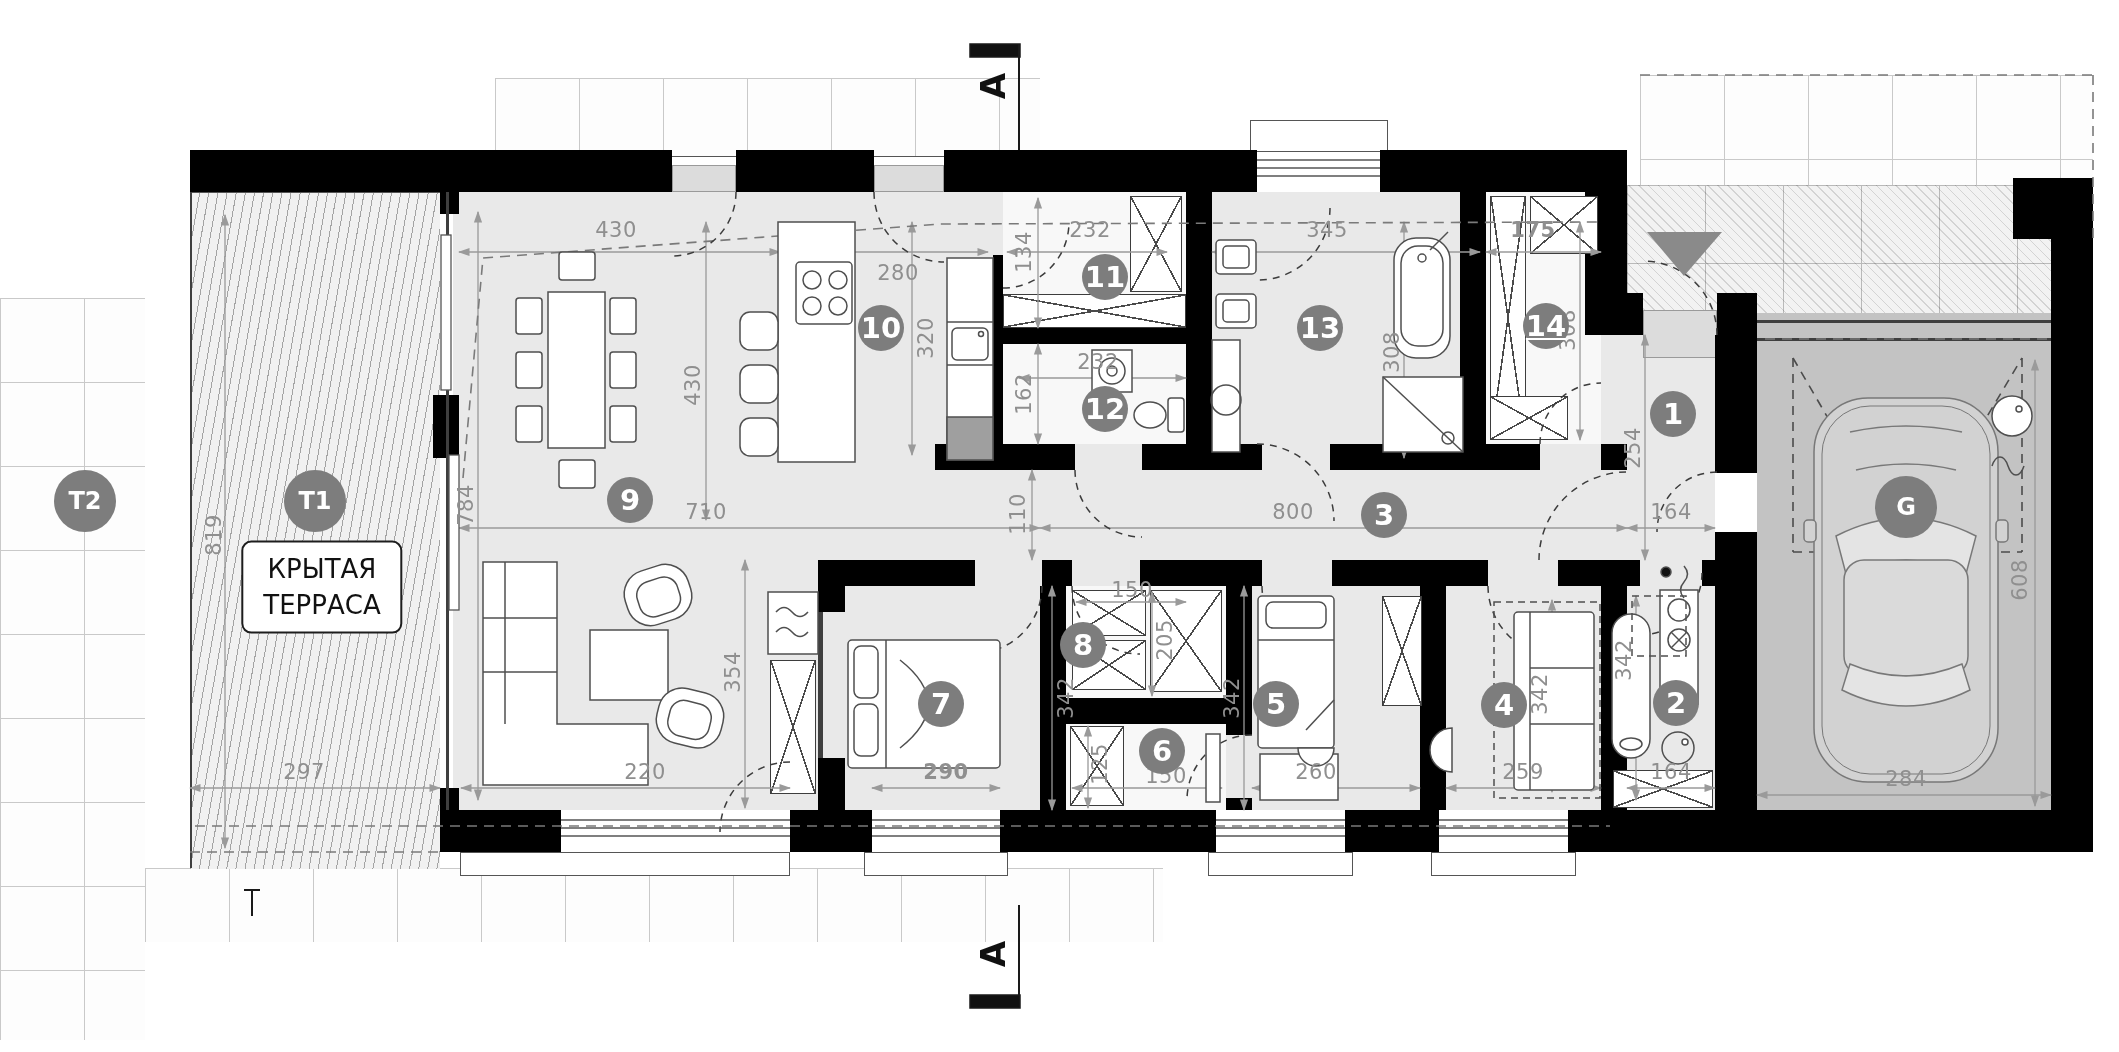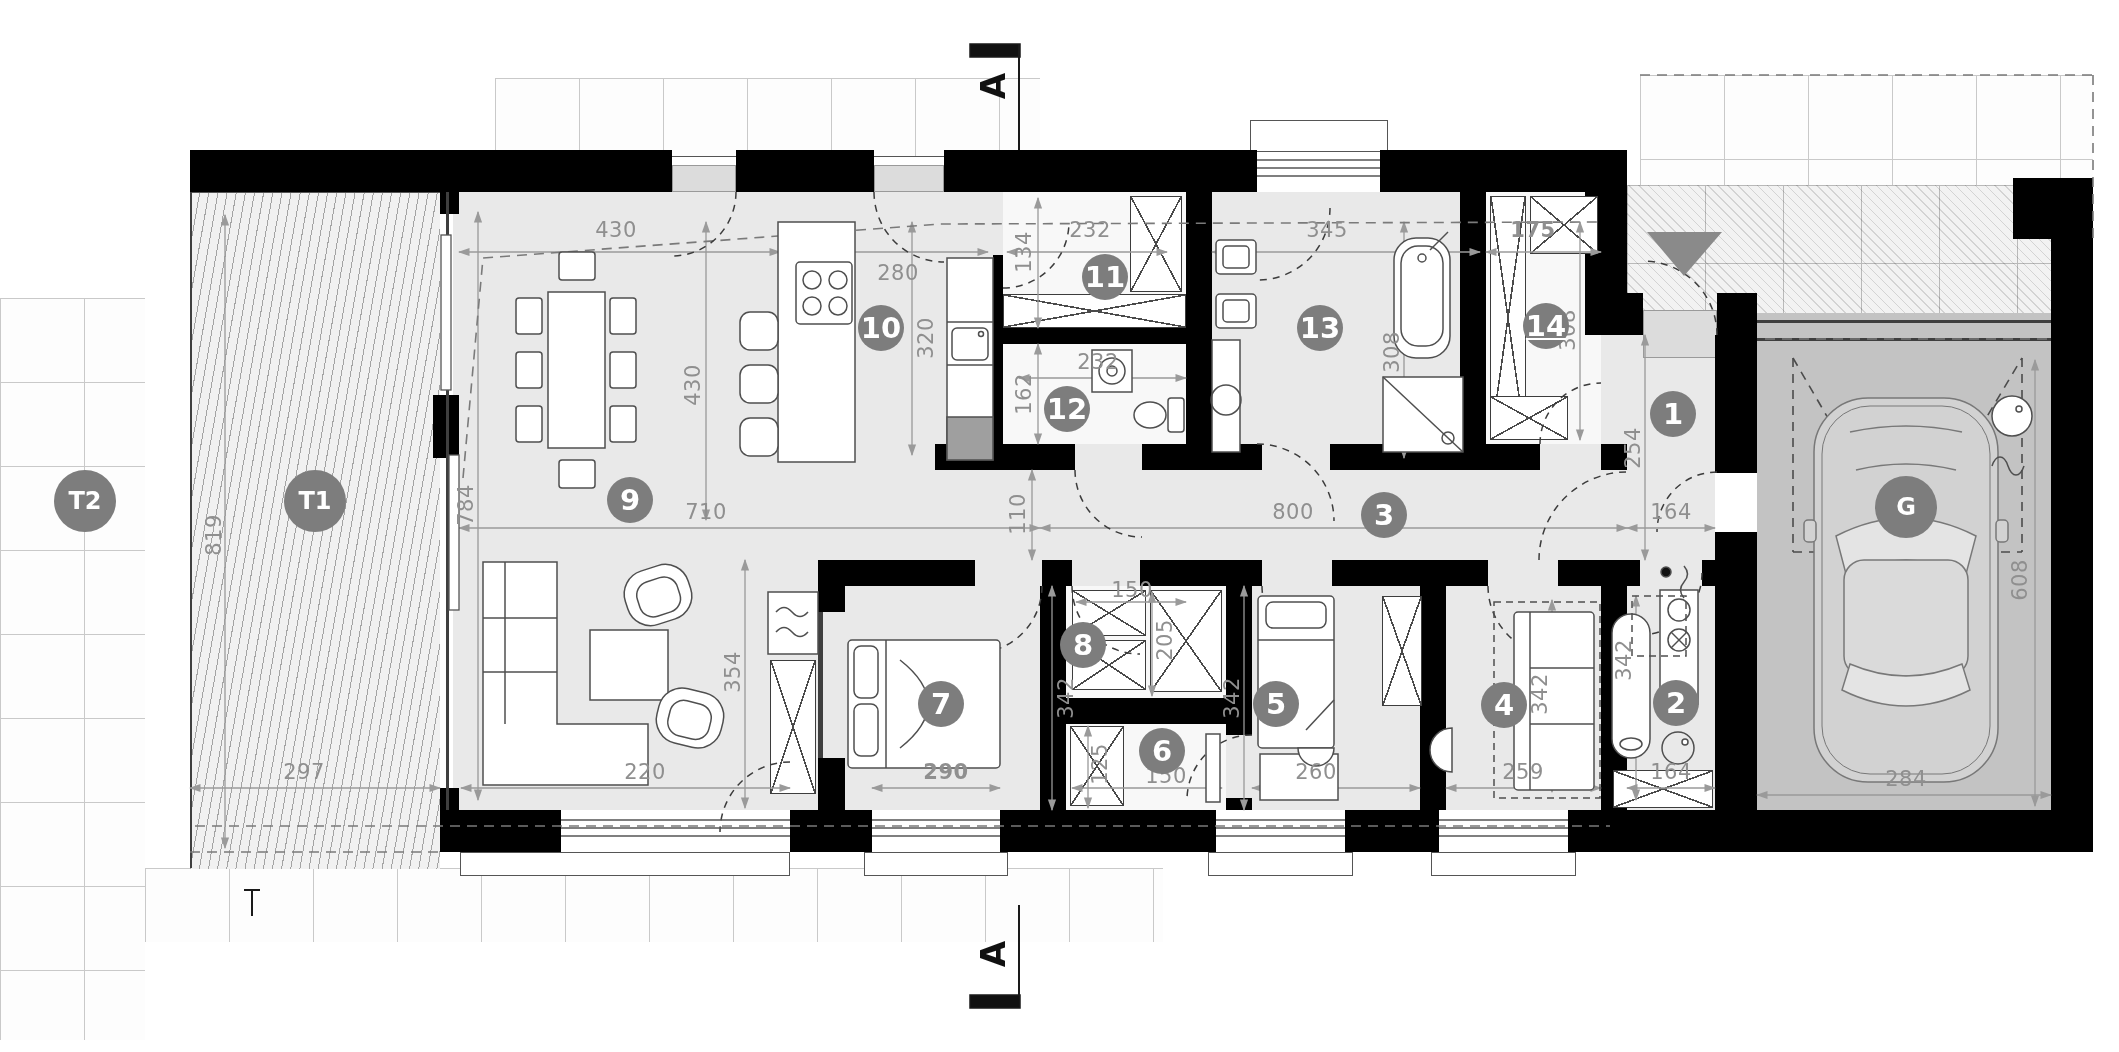--- a/index.html
+++ b/index.html
@@ -416,39 +416,43 @@
     </div>
   <div class="badge" style="left:630px;top:500px;">
       <span>9</span>
     </div>
   <div class="badge" style="left:881px;top:328px;">
       <span>10</span>
     </div>
   <div class="badge" style="left:1105px;top:277px;">
       <span>11</span>
     </div>
-  <div class="badge" style="left:1067px;top:409px;text-align:center;">
+  <div class="badge" style="left:1105px;top:409px;text-align:center;">
       <span>12</span>
     </div>
   <div class="badge" style="left:1320px;top:328px;">
       <span>13</span>
     </div>
   <div class="badge" style="left:1546px;top:326px;text-decoration:underline;">
       <span>14</span>
     </div>
   <div class="badge big" style="left:315px;top:501px;">
       <span>T1</span>
     </div>
   <div class="badge big" style="left:85px;top:501px;">
       <span>T2</span>
     </div>
   <div class="badge big" style="left:1906px;top:507px;">
       <span>G</span>
     </div>
 
+  <div class="tbox" style="left:322px;top:587px;">
+    <div>КРЫТАЯ</div>
+    <div>ТЕРРАСА</div>
+  </div>
 
   <div class="seca" style="left:993px;top:86px;">A</div>
   <div class="seca" style="left:993px;top:954px;">A</div>
 
   <div class="dim" style="left:616px;top:230px;">430</div>
   <div class="dim" style="left:898px;top:226px;margin-top:47px;">280</div>
   <div class="dim" style="left:1090px;top:230px;">232</div>
   <div class="dim" style="left:1327px;top:230px;">345</div>
   <div class="dim" style="left:1533px;top:230px;font-weight:bold;">175</div>
   <div class="dim dimv" style="left:1024px;top:252px;">134</div>

